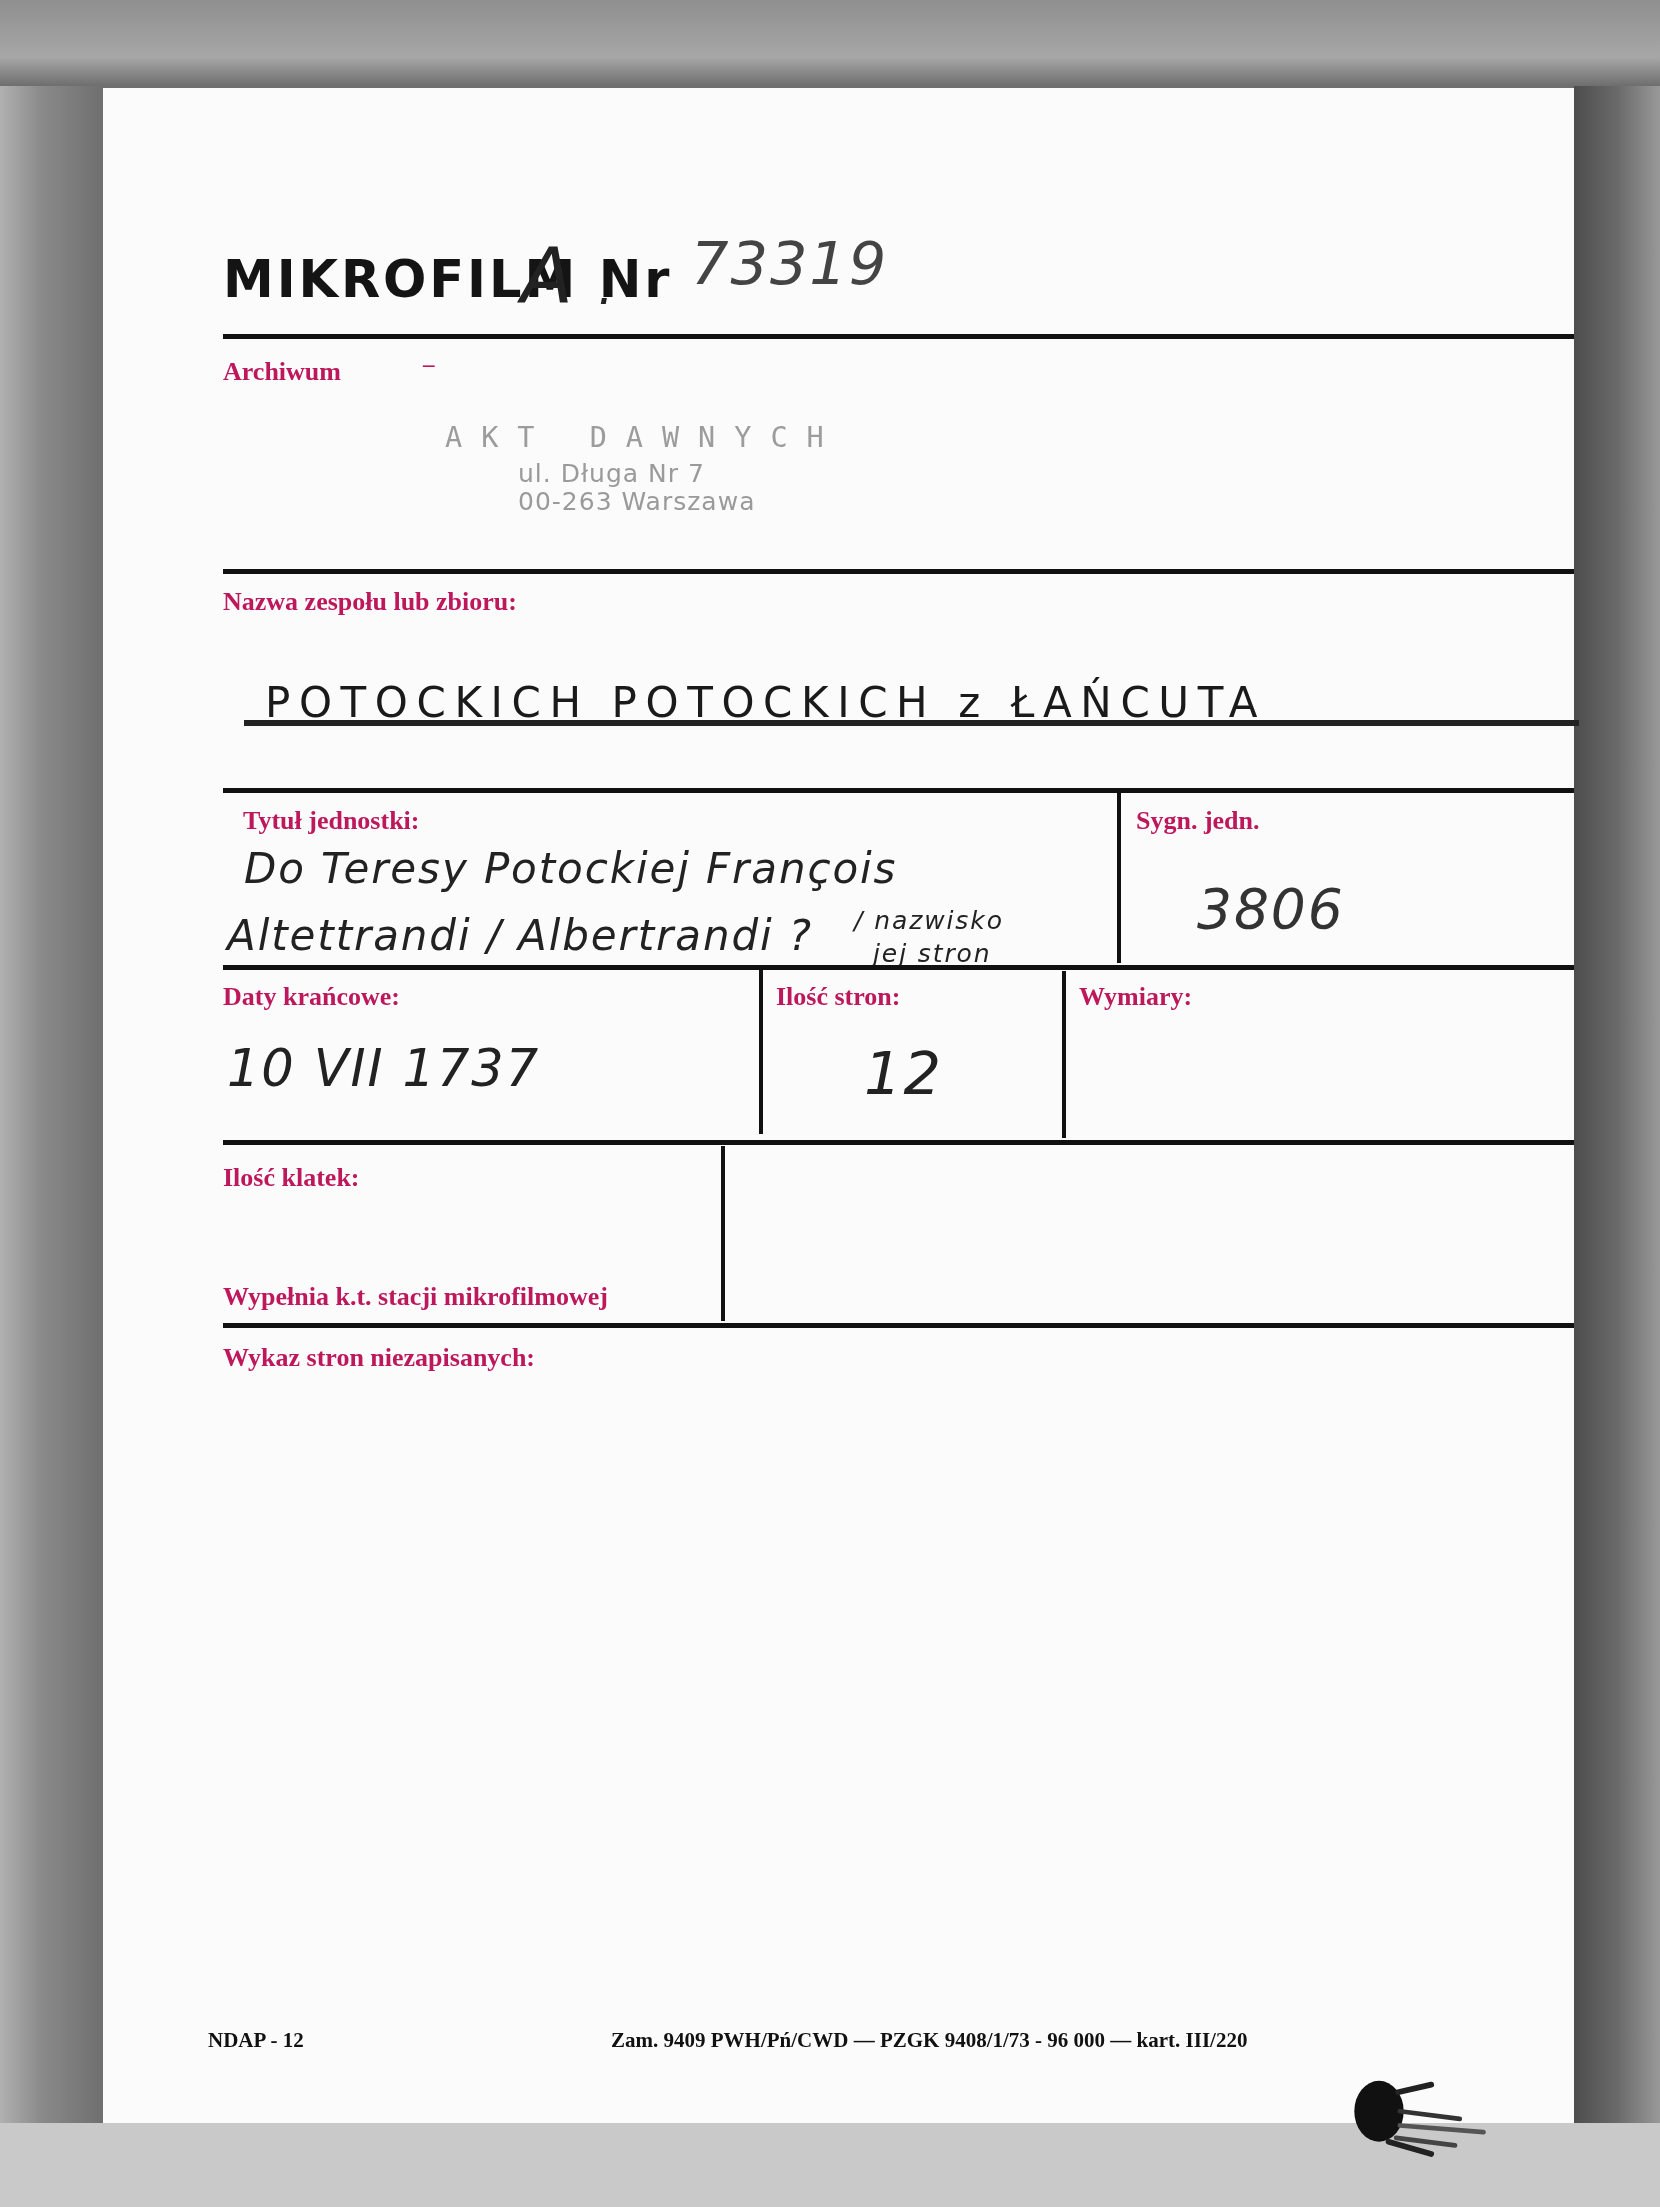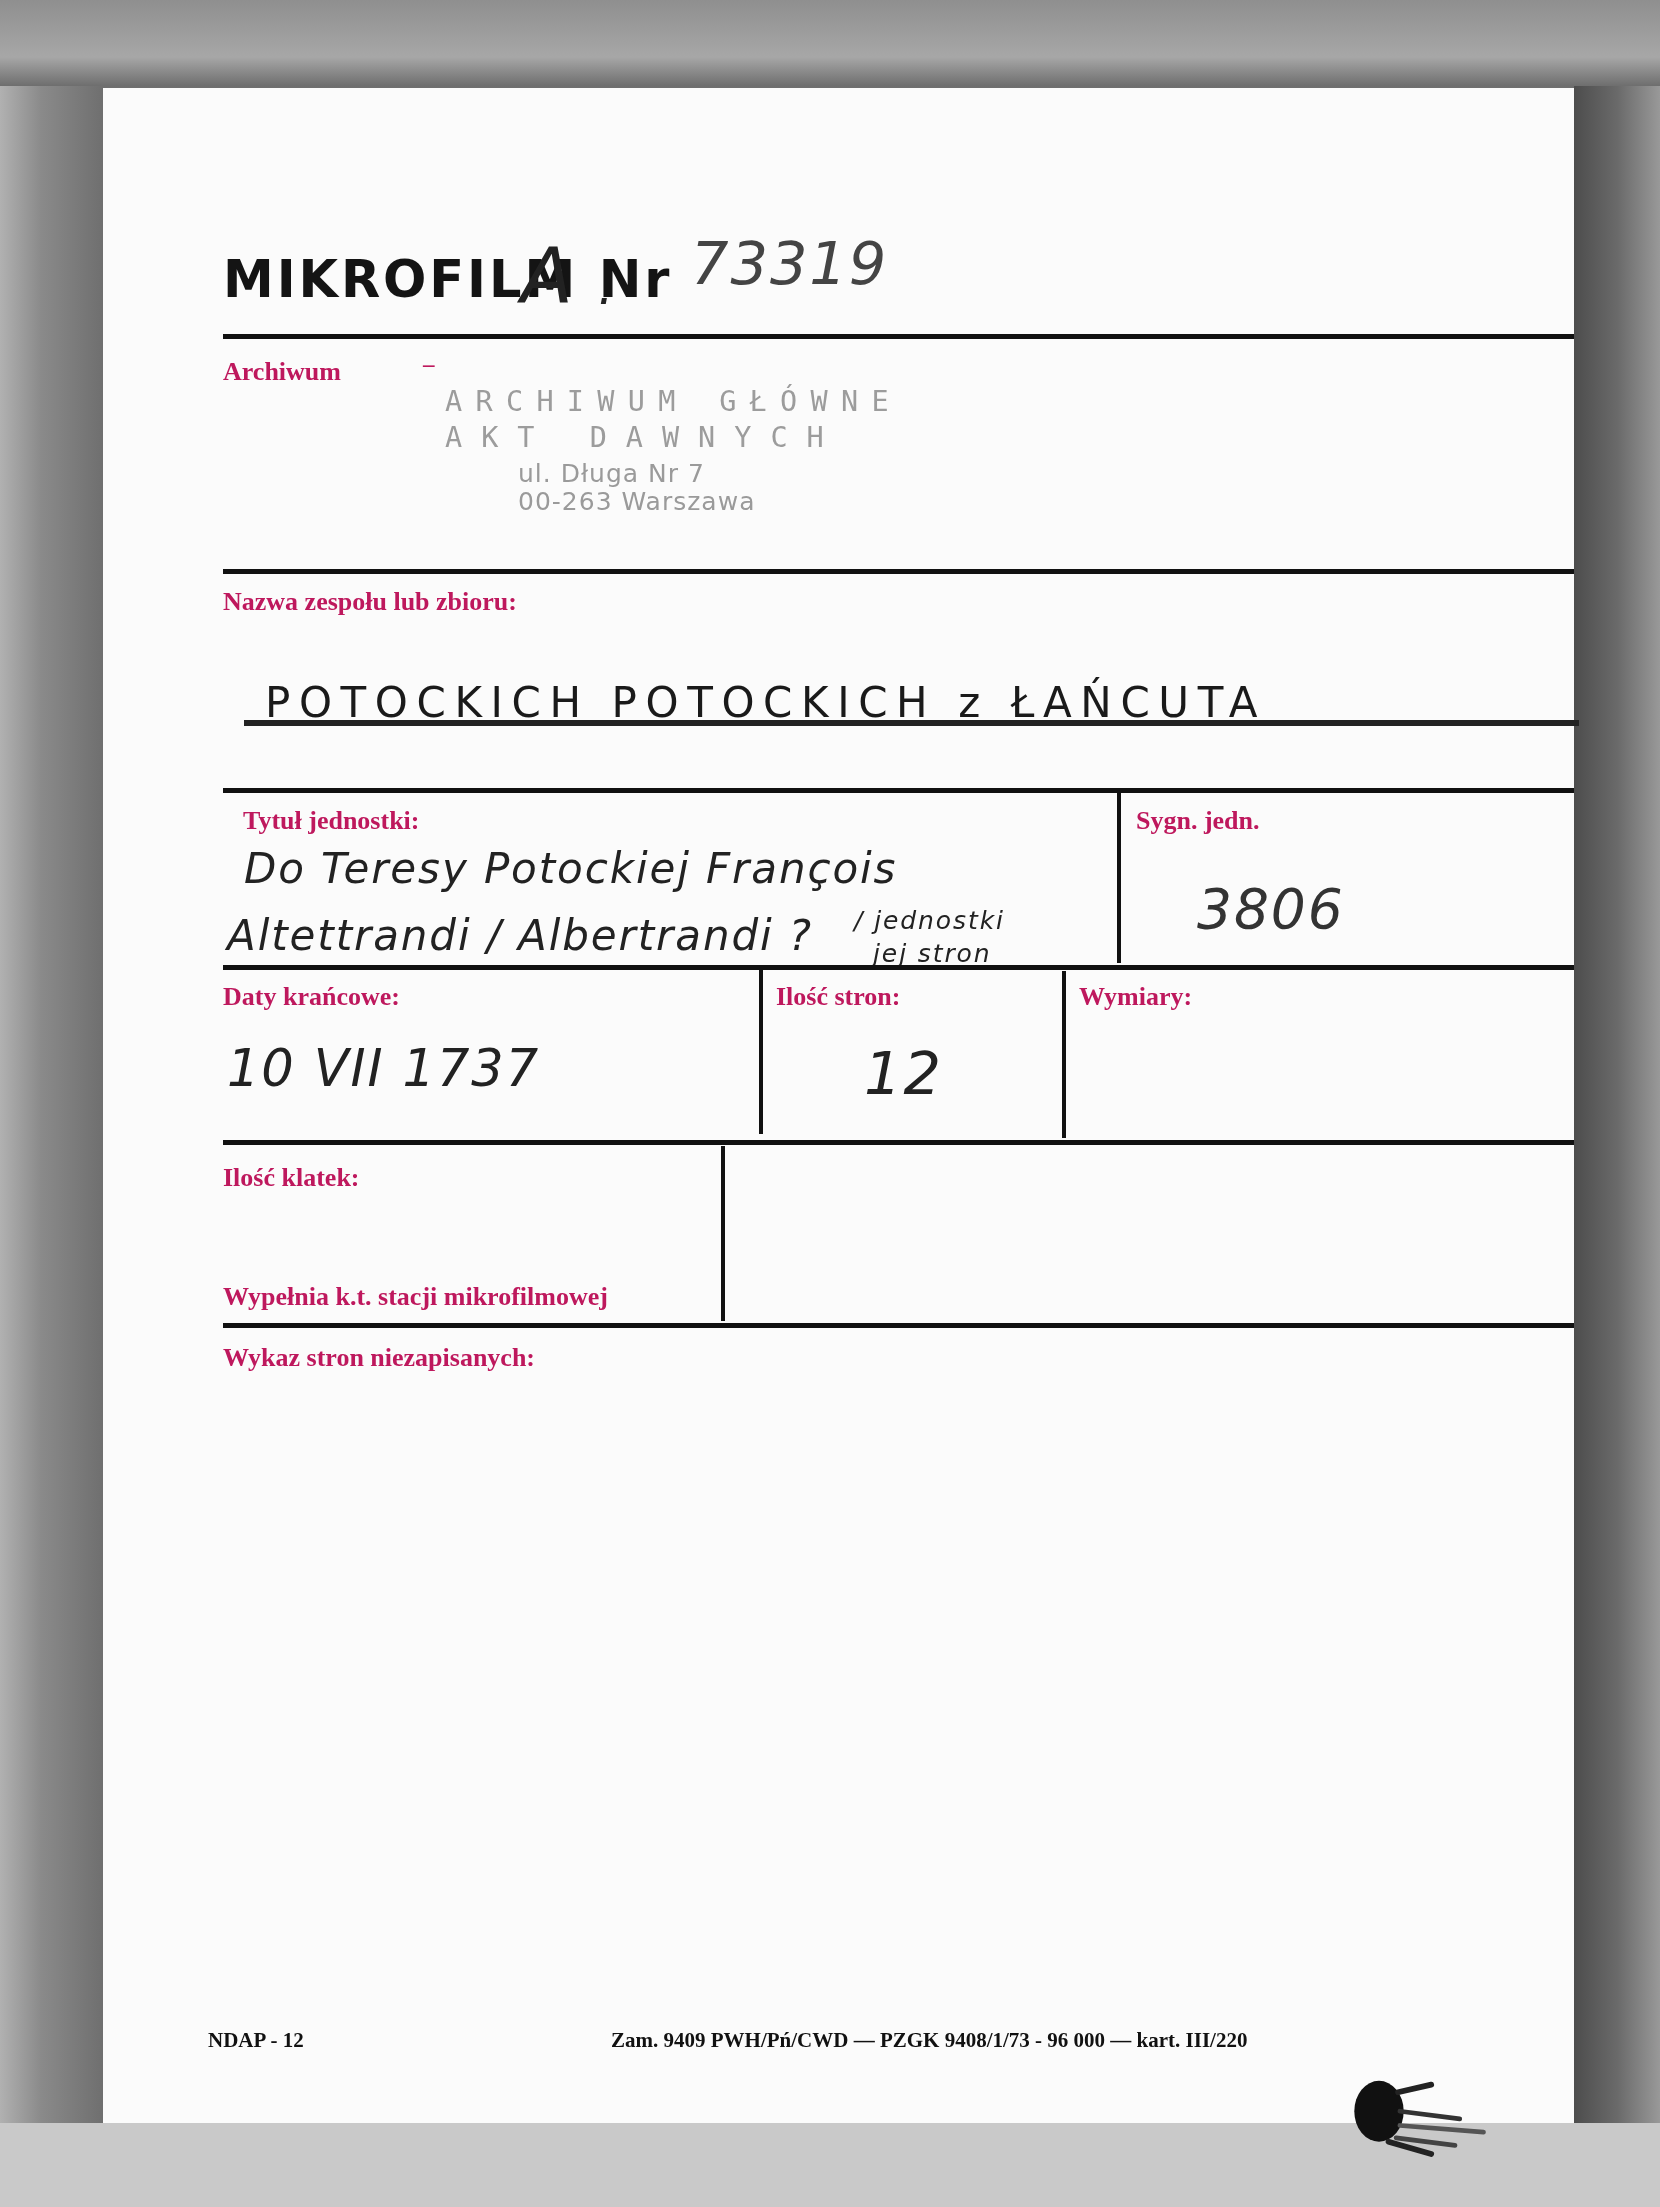--- a/index.html
+++ b/index.html
@@ -58,35 +58,34 @@
 <div class="card">
 
   <div class="abs title" style="left:120px; top:162px;">MIKROFILM Nr</div>
   <div class="abs hand" style="left:418px; top:143px; font-size:76px;">A</div>
   <div class="abs hand" style="left:495px; top:171px; font-size:48px;">.</div>
   <div class="abs hand" style="left:588px; top:141px; font-size:59px; color:#444; font-weight:300;">73319</div>
   <div class="rule" style="left:120px; top:246px; width:1351px; height:4.8px;"></div>
 
   <div class="abs label" style="left:120px; top:269px;">Archiwum</div>
   <div class="abs label" style="left:320px; top:264px; font-size:23px;">–</div>
-  <div class="abs stamp" style="left:342px; top:297px;">ARCHIWUM GŁÓWNE</div>
   <div class="abs stamp" style="left:342px; top:333px; letter-spacing:19px;">AKT DAWNYCH</div>
   <div class="abs stamp-small" style="left:415px; top:371px;">ul. Długa Nr 7</div>
   <div class="abs stamp-small" style="left:415px; top:399px;">00-263 Warszawa</div>
   <div class="rule" style="left:120px; top:481px; width:1351px; height:4.8px;"></div>
 
   <div class="abs label" style="left:120px; top:499px;">Nazwa zespołu lub zbioru:</div>
   <div class="abs fond" style="left:162px; top:590px;">POTOCKICH POTOCKICH z ŁAŃCUTA</div>
   <div class="rule" style="left:141px; top:632px; width:1335px; height:5.7px; background:#222;"></div>
   <div class="rule" style="left:120px; top:700px; width:1351px; height:4.8px;"></div>
 
   <div class="abs label" style="left:120px; top:718px;margin-left:20px;">Tytuł jednostki:</div>
   <div class="abs hand" style="left:141px; top:756px; font-size:42px;">Do Teresy Potockiej François</div>
   <div class="abs hand" style="left:124px; top:823px; font-size:42px;">Altettrandi / Albertrandi ?</div>
-  <div class="abs hand" style="left:751px; top:818px; font-size:25px;">/ jednostki</div>
+  <div class="abs hand" style="left:751px; top:818px; font-size:25px;">/ nazwisko</div>
   <div class="abs hand" style="left:770px; top:851px; font-size:25px;">jej stron</div>
   <div class="rule" style="left:1014px; top:702px; width:3.8px; height:173px;"></div>
   <div class="abs label" style="left:1033px; top:718px;">Sygn. jedn.</div>
   <div class="abs hand" style="left:1094px; top:789px; font-size:55px; color:#333;">3806</div>
   <div class="rule" style="left:120px; top:877px; width:1351px; height:4.8px;"></div>
 
   <div class="abs label" style="left:120px; top:894px;">Daty krańcowe:</div>
   <div class="abs hand" style="left:124px; top:951px; font-size:51px;">10 VII 1737</div>
   <div class="rule" style="left:656px; top:879px; width:3.8px; height:167px;"></div>
   <div class="abs label" style="left:673px; top:894px;">Ilość stron:</div>

